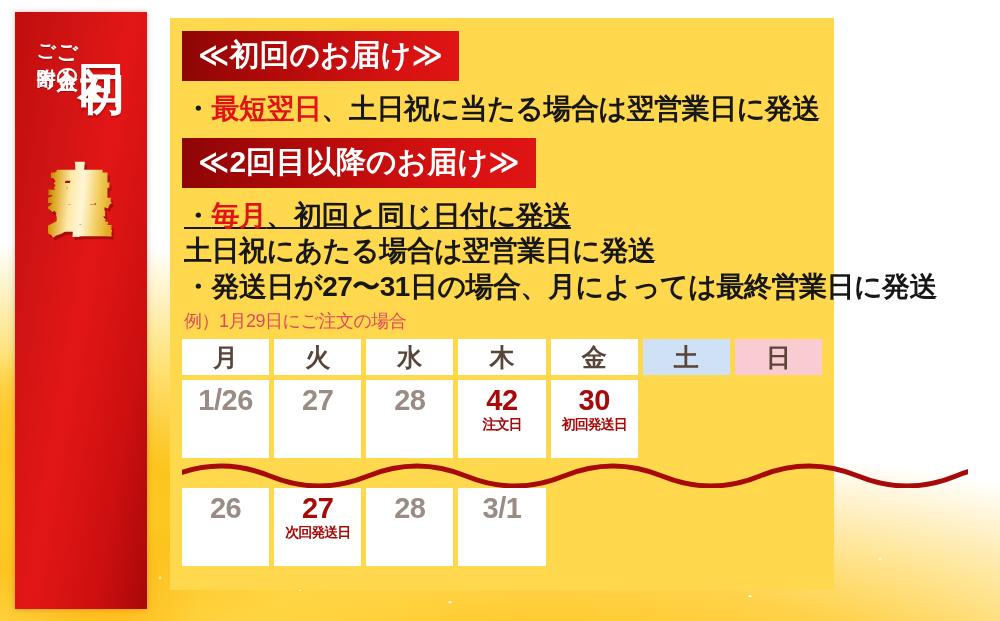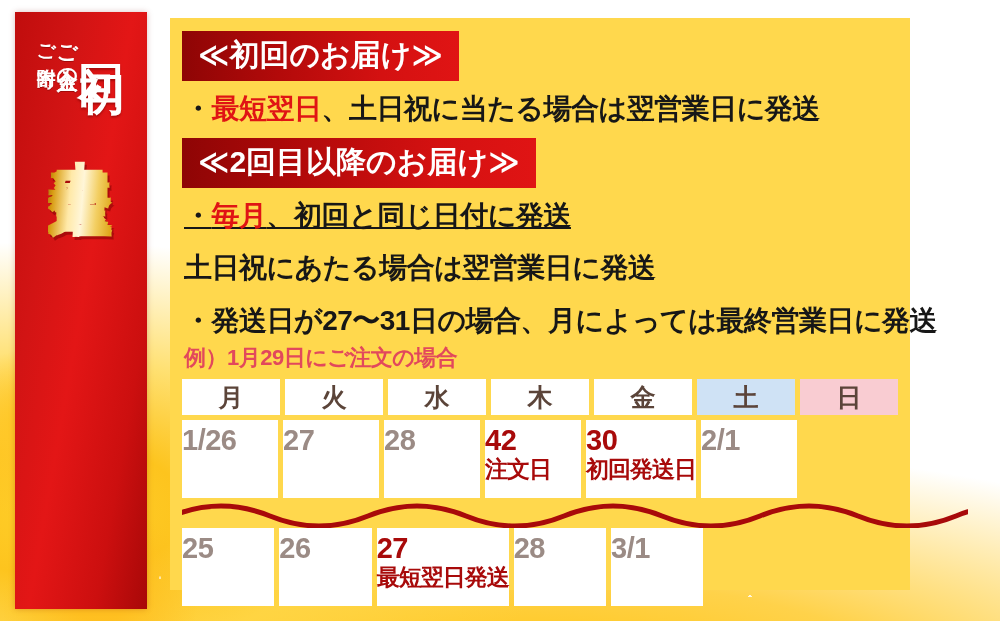--- a/index.html
+++ b/index.html
@@ -97,21 +97,21 @@
     background-clip: text;
     color: transparent;
     -webkit-text-fill-color: transparent;
     filter: drop-shadow(2px 3px 0 rgba(110,0,0,.45));
   }
 
   
   .panel {
     position: absolute;
     left: 170px; top: 18px;
-    width: 740px; height: 572px;
+    width: 664px; height: 572px;
     background: #ffd84d;
   }
 
   .hdr {
     display: inline-block;
     background: linear-gradient(90deg, #8e0505 0%, #b30a0a 35%, #d41111 72%, #e01414 100%);
     color: #ffffff;
     font-weight: bold;
     font-size: 30px;
     line-height: 1;
@@ -127,22 +127,22 @@
     font-size: 28px;
     line-height: 1.18;
     letter-spacing: -0.5px;
     white-space: nowrap;
     padding-left: 14px;
   }
   .line .em { color: #e01414; margin-top: 32px; }
 
   .eg {
     color: #e2485c;
-    font-weight: bold;
-    font-size: 22px;
+    font-weight: normal;
+    font-size: 18px;
     letter-spacing: -0.5px;
     padding-left: 14px;
     white-space: nowrap;
   }
 
   
   .cal {
     padding: 0 12px 0 12px;
   }
   .cal-row {
@@ -161,37 +161,37 @@
     font-size: 25px;
   }
   .cal-head .cell.sat { background: #cfe2f5; }
   .cal-head .cell.sun { background: #f9ccd2; }
 
   .cal-body .cell {
     height: 78px;
     background: #ffffff;
     display: flex;
     flex-direction: column;
-    align-items: flex-start;
+    align-items: center;
     justify-content: flex-start;
     padding-top: 5px;
     box-sizing: border-box;
   }
   .cal-body .num {
     color: #9b8b85;
     font-weight: bold;
     font-size: 29px;
     line-height: 1.05;
     letter-spacing: -0.5px;
   }
   .cal-body .cell.mark .num { color: #a80a0a; }
   .cal-body .tag {
     color: #a80a0a;
     font-weight: bold;
-    font-size: 23px;
+    font-size: 14px;
     line-height: 1.15;
     letter-spacing: -1px;
     white-space: nowrap;
   }
 
   .wave {
     height: 30px;
     margin: 0 0 0 0;
     display: block;
   }
@@ -220,24 +220,24 @@
     <div class="line" style="margin-top:11px;">
       <span>・</span><span class="em">最短翌日</span><span>、土日祝に当たる場合は翌営業日に発送</span>
     </div>
 
     <div class="hdr-wrap" style="margin-top:13px;">
       <div class="hdr">≪2回目以降のお届け≫</div>
     </div>
     <div class="line" style="margin-top:11px;text-decoration:underline;">
       <span>・</span><span class="em">毎月</span><span>、初回と同じ日付に発送</span>
     </div>
-    <div class="line" style="margin-top:19px;">
+    <div class="line" style="margin-top:2px;">
       <span>土日祝にあたる場合は翌営業日に発送</span>
     </div>
-    <div class="line" style="margin-top:20px;">
+    <div class="line" style="margin-top:3px;">
       <span>・</span><span>発送日が27〜31日の場合、月によっては最終営業日に発送</span>
     </div>
 
     <div class="eg" style="margin-top:6px;">例）1月29日にご注文の場合</div>
 
     <div class="cal" style="margin-top:6px;">
       <div class="cal-row cal-head">
         <div class="cell">月</div>
         <div class="cell">火</div>
         <div class="cell">水</div>
@@ -261,42 +261,34 @@
           <div class="tag"></div>
         </div>
         <div class="cell mark">
           <div class="num">42</div>
           <div class="tag">注文日</div>
         </div>
         <div class="cell mark">
           <div class="num">30</div>
           <div class="tag">初回発送日</div>
         </div>
-        <div class="cell">
-          <div class="num">2/1</div>
-          <div class="tag"></div>
-        </div>
       </div>
 
       <svg class="wave" width="786" height="30" viewBox="0 0 786 30" preserveAspectRatio="none">
         <path d="M-10 18 Q 39 -2 88 18 T 186 18 T 284 18 T 382 18 T 480 18 T 578 18 T 676 18 T 774 18 T 872 18" fill="none" stroke="#a80a0a" stroke-width="5"></path>
       </svg>
 
       <div class="cal-row cal-body">
         <div class="cell">
-          <div class="num">25</div>
-          <div class="tag"></div>
-        </div>
-        <div class="cell">
           <div class="num">26</div>
           <div class="tag"></div>
         </div>
         <div class="cell mark">
           <div class="num">27</div>
-          <div class="tag">最短翌日発送</div>
+          <div class="tag">次回発送日</div>
         </div>
         <div class="cell">
           <div class="num">28</div>
           <div class="tag"></div>
         </div>
         <div class="cell">
           <div class="num">3/1</div>
           <div class="tag"></div>
         </div>
       </div>

